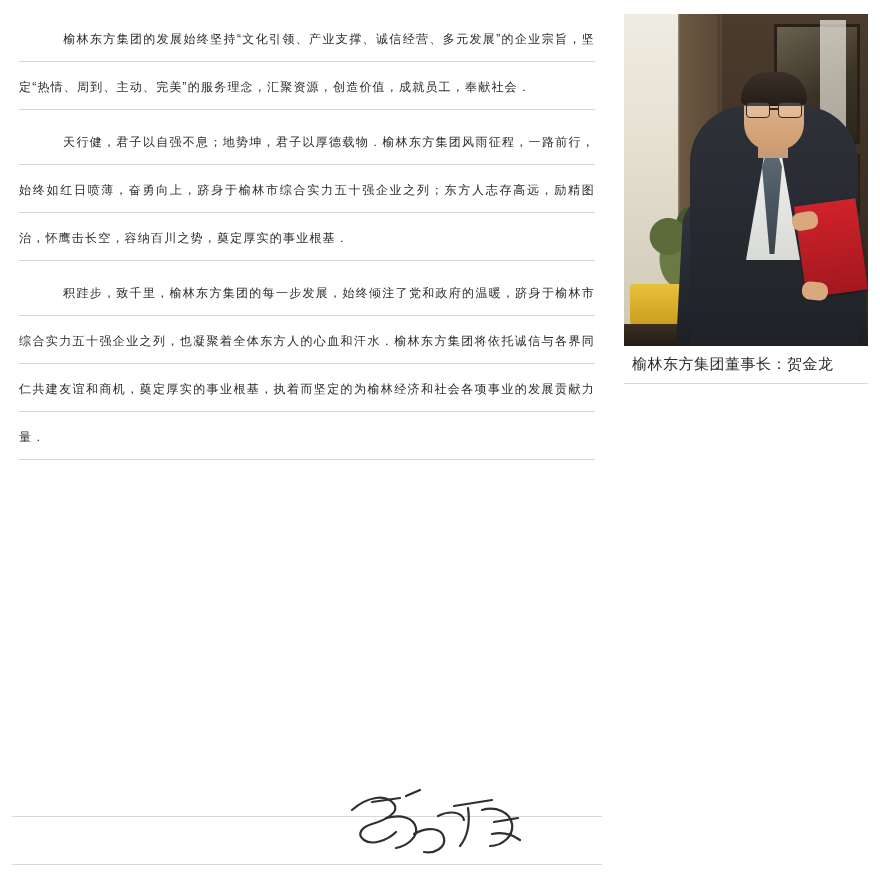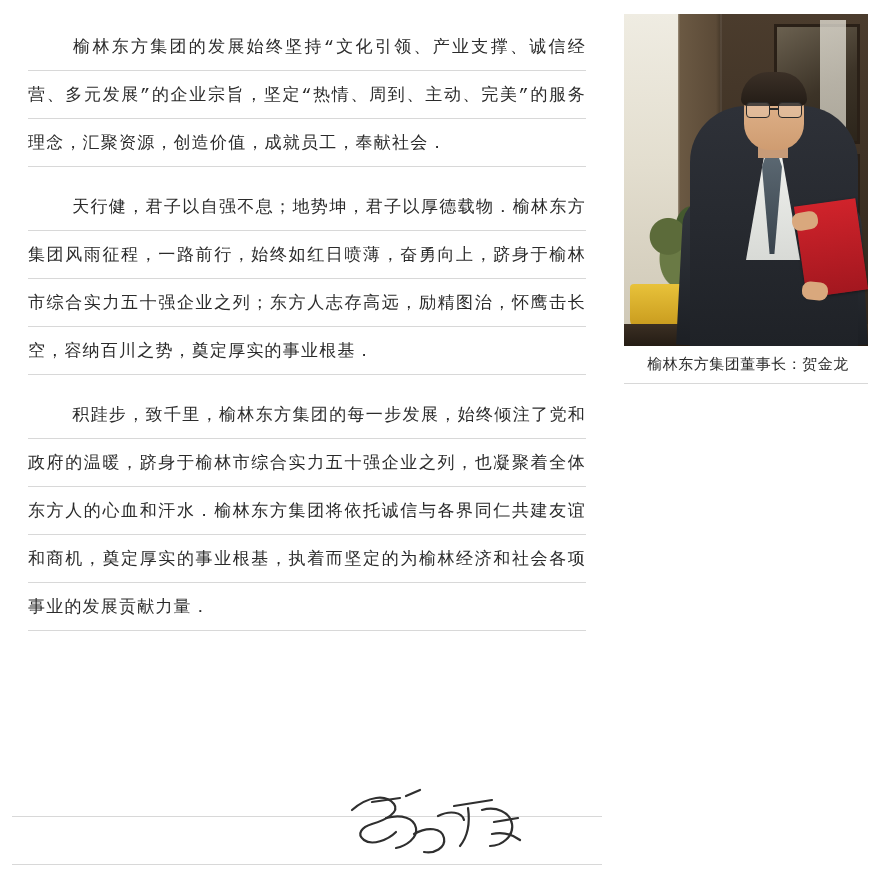--- a/index.html
+++ b/index.html
@@ -24,26 +24,26 @@
 
   
   .letter {
     position: absolute;
     left: 12px;
     top: 8px;
     width: 590px;
   }
 
   .para {
-    font-family: Liberation Mono, monospace;
-    font-size: 17px;
+    font-family: Liberation Sans, sans-serif;
+    font-size: 12px;
     color: #2b2b2b;
     letter-spacing: 1.2px;
     text-align: justify;
-    margin: 16px;
+    margin: 7px;
   }
 
   
   .para {
     line-height: 48px;
     background-image: linear-gradient(to bottom,
         rgba(0,0,0,0) 0px, rgba(0,0,0,0) 46px,
         #d8d8d8 46px, #d8d8d8 47px,
         rgba(0,0,0,0) 47px, rgba(0,0,0,0) 48px);
     background-size: 100% 48px;
@@ -77,21 +77,20 @@
     height: 80px;
   }
 
   
   .photo-panel {
     position: absolute;
     left: 624px;
     top: 14px;
     width: 244px;
     background: #ffffff;
-    text-align: center;
   }
 
   .photo-frame {
     position: relative;
     width: 244px;
     height: 332px;
     overflow: hidden;
     background: #6f655a;
   }
 

